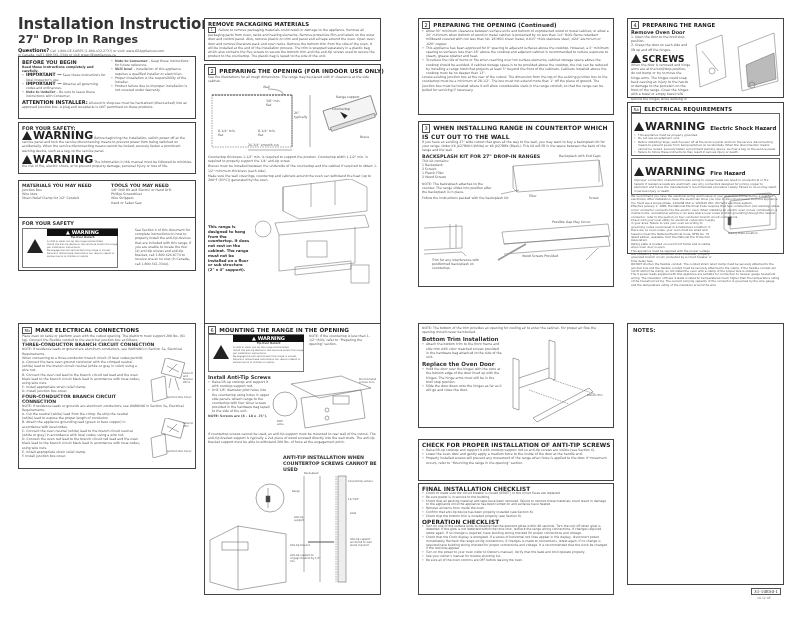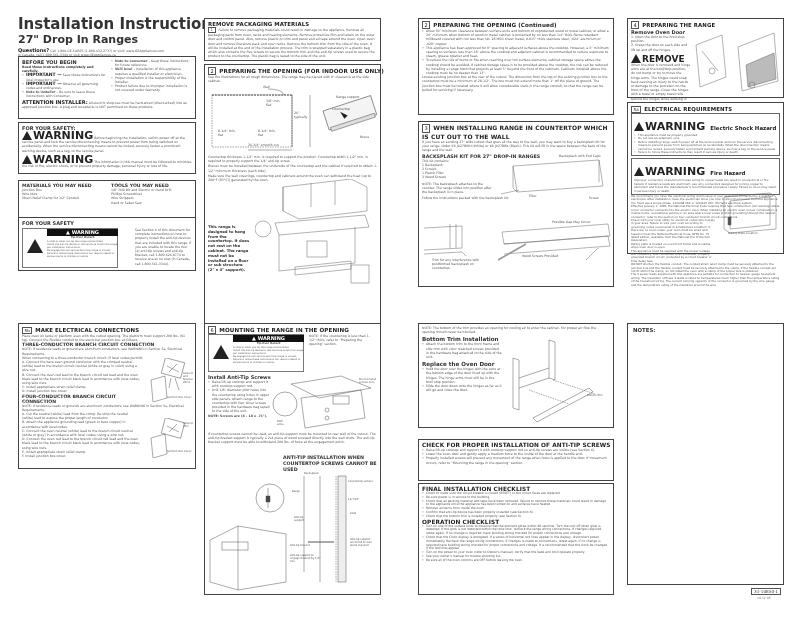--- a/index.html
+++ b/index.html
@@ -213,21 +213,21 @@
   </div>
 </div>
 
 <div class="box" style="left:627px; top:18px; width:157px; height:80px; padding:2px 3px;">
   <div class="h-sec"><span class="num">4</span><span style="font-size:5.4px;">PREPARING THE RANGE</span></div>
   <div class="h-sub" style="font-size:5px;">Remove Oven Door</div>
   <div style="width:60px;">
     <div class="tiny">1. Open the door to the broil stop position.</div>
     <div class="tiny">2. Grasp the door on each side and lift up and off the hinges.</div>
     <div class="tiny" style="margin-top:2px;">
-      <span class="warn" style="font-size:9px;"><span class="tri"></span><span>REMOVE</span></span>
+      <span class="warn" style="font-size:9px;"><span class="tri"></span><span>SCREWS</span></span>
       <span>When the door is removed and hinge arms are at the broil/stop position, do not bump or try to move the hinge arms. The hinges could snap back causing an injury to the hands or damage to the porcelain on the front of the range. Cover the hinges with a towel or empty towel rolls behind the hinges while working in the oven area.</span>
     </div>
   </div>
   <div class="diagram" style="left:64px; top:12px; width:90px; height:62px;">
     <svg viewBox="0 0 90 62">
       <g stroke="#666" stroke-width="0.5" fill="none">
         <path d="M4 14 L30 4 L34 46 L8 56 Z"></path>
         <path d="M10 20 L26 40"></path>
         <circle cx="20" cy="40" r="3"></circle>
         <path d="M46 16 L82 2 L86 50 L50 60 Z"></path>

